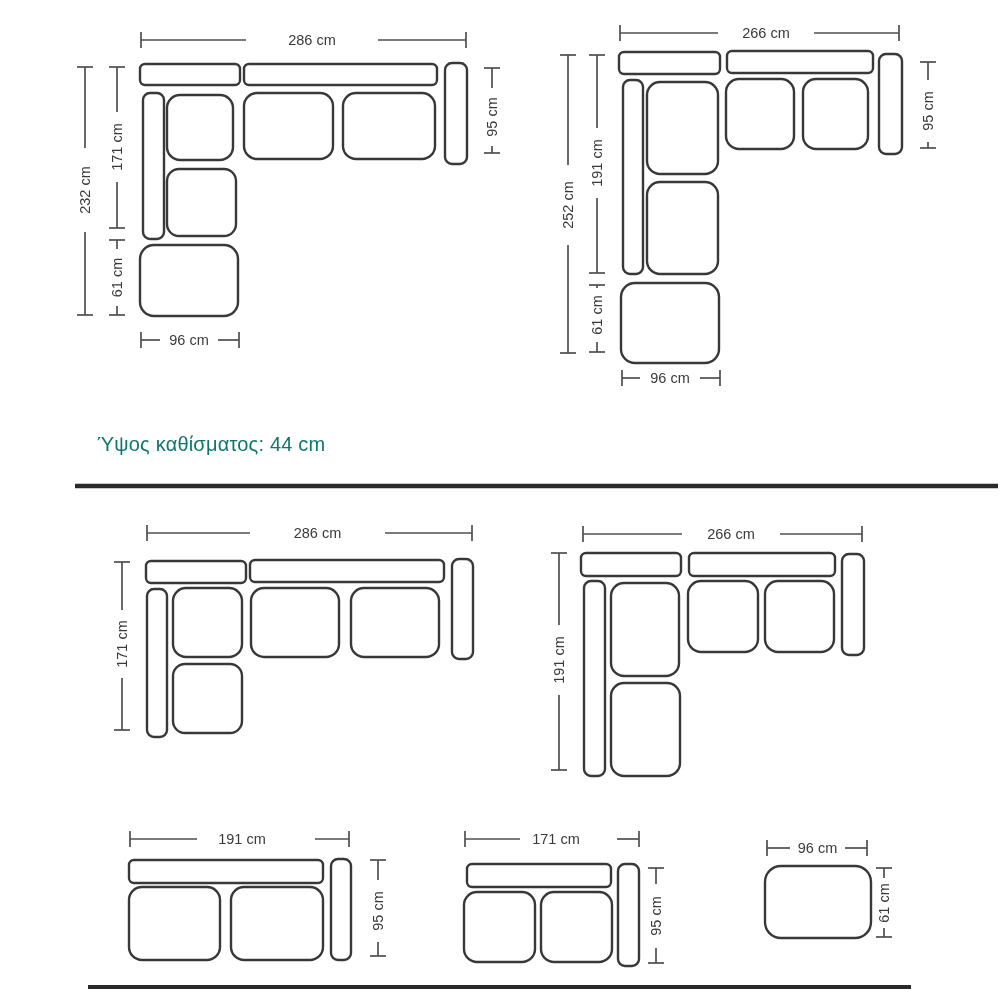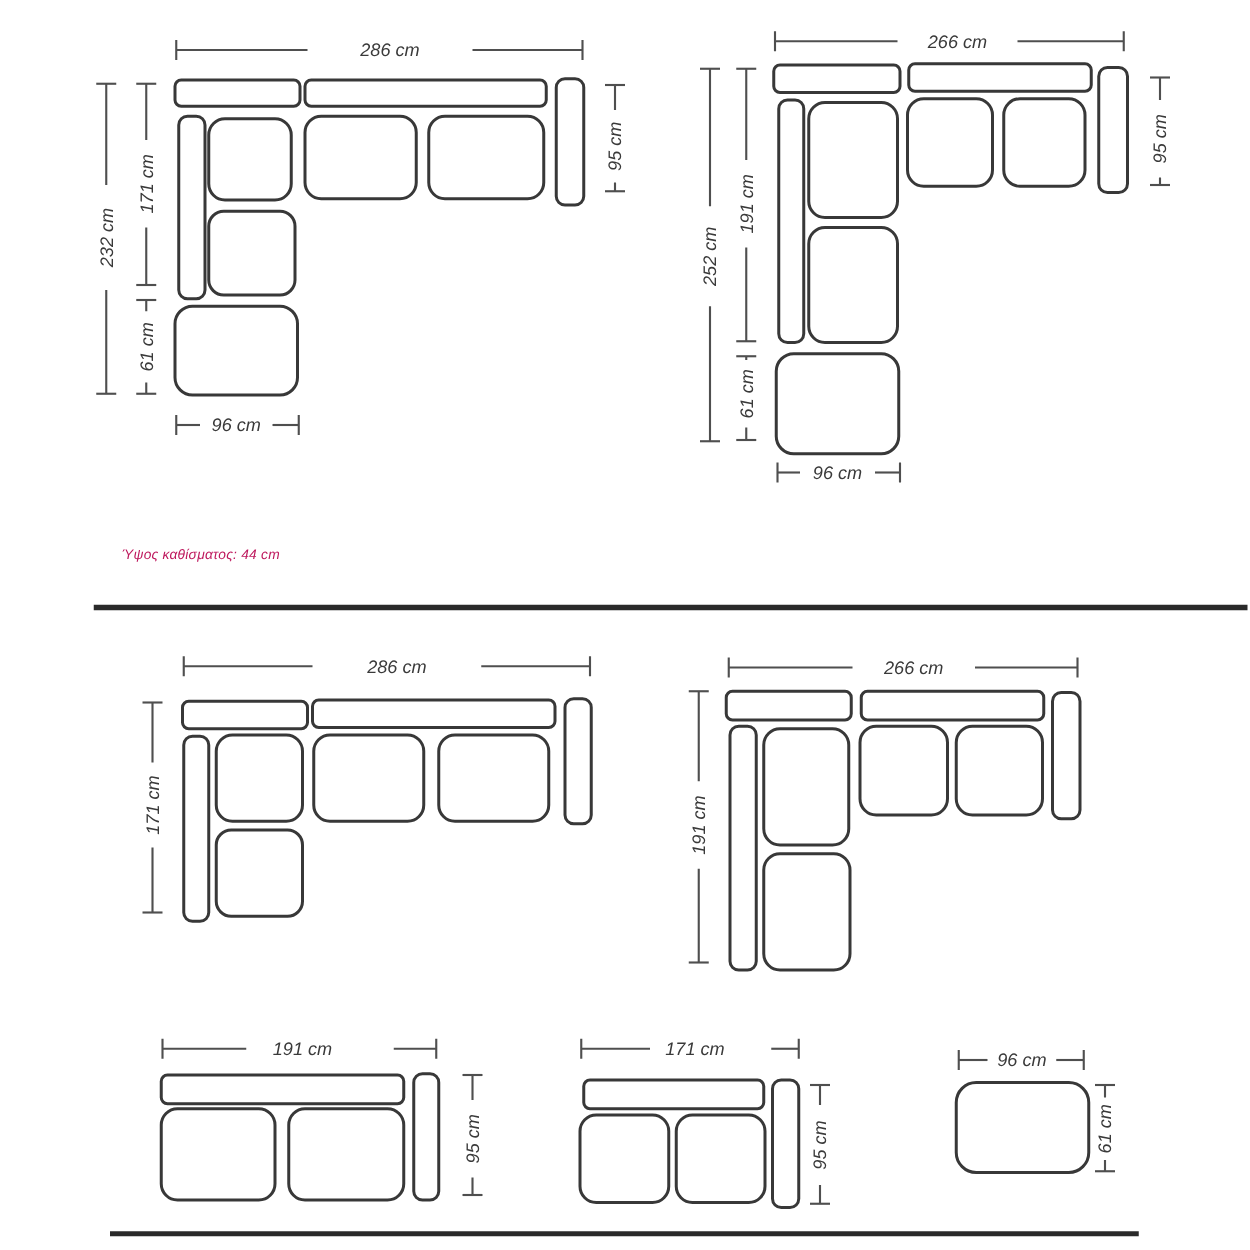--- a/index.html
+++ b/index.html
@@ -2,32 +2,31 @@
 <html><head>
 <meta charset="utf-8">
 <style>
   html,body{margin:0;padding:0;background:#ffffff;}
   .stage{
     position:relative;
     width:1000px;height:996px;
     background:#ffffff;
     font-family:"Liberation Sans", sans-serif;
     overflow:hidden;
-    font-style:italic;
   }
   svg{position:absolute;left:0;top:0;}
   svg text{
     font-family:"Liberation Sans", sans-serif;
   }
   .notes{
     position:absolute;
     left:97px;top:433px;
-    font-size:11px;
+    font-size:20px;
     line-height:23px;
-    color:#be185d;
+    color:#0f766e;
     letter-spacing:0.2px;
   }
 </style>
 </head>
 <body>
 
 <div class="stage">
   <svg id="diagram-svg" width="1000" height="1000" viewBox="0 0 1000 1000">
       <line x1="75" y1="486" x2="998" y2="486" stroke="#2a2a2a" stroke-width="4.5"></line>
       <line x1="88" y1="987" x2="911" y2="987" stroke="#2a2a2a" stroke-width="4"></line>

